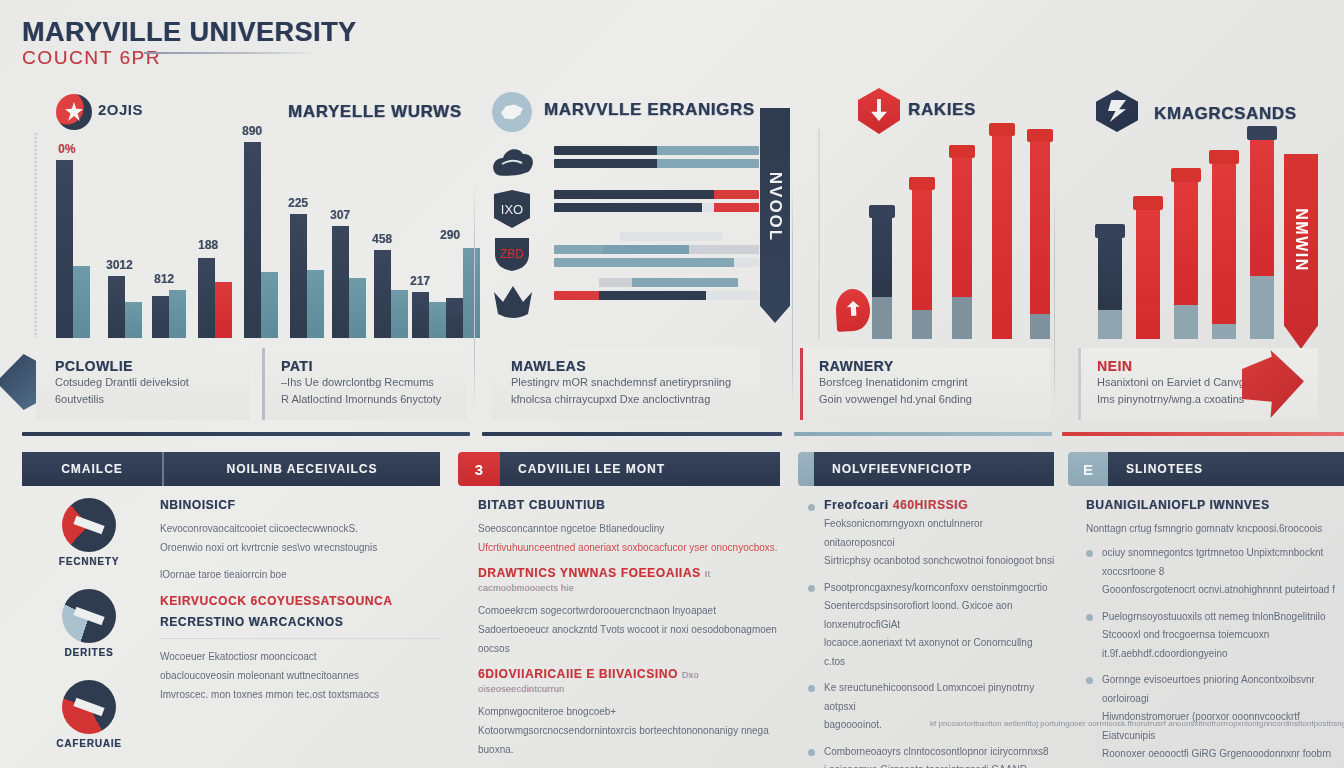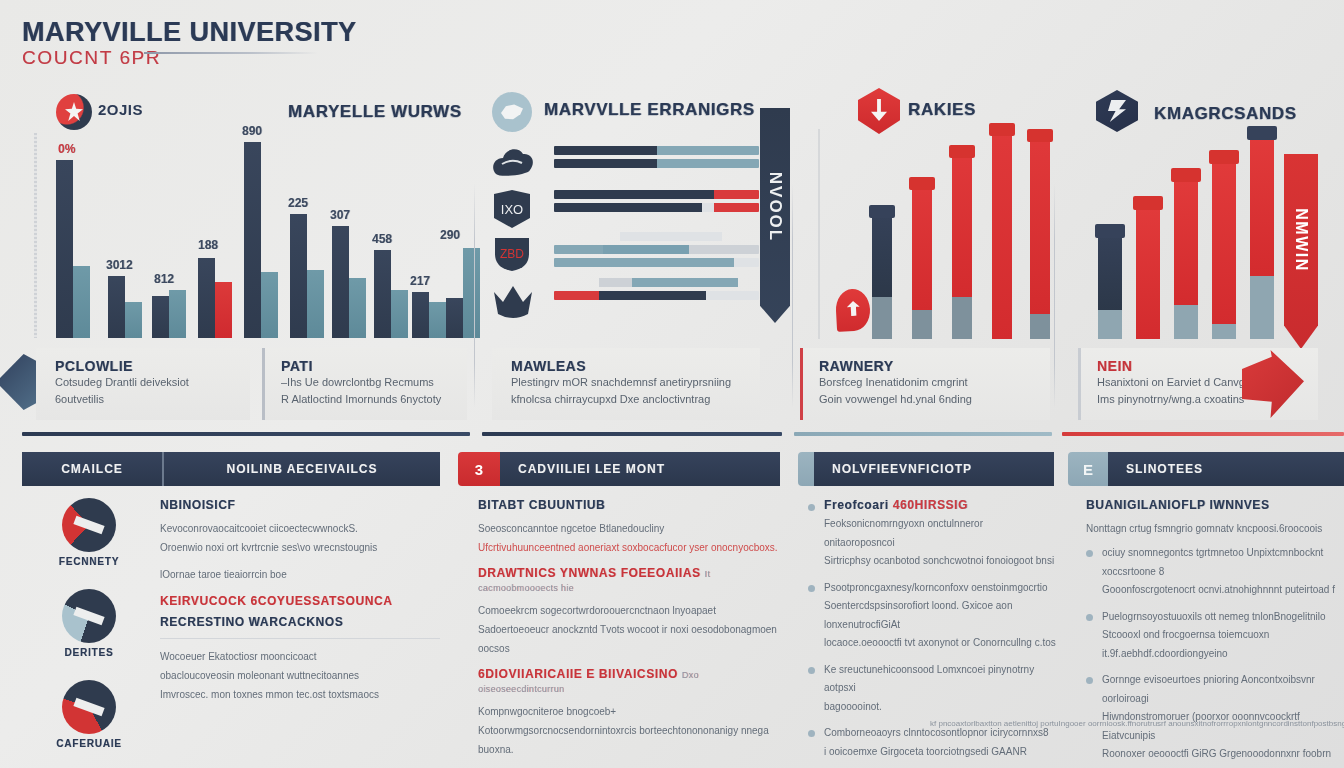--- a/index.html
+++ b/index.html
@@ -653,21 +653,21 @@
       <div class="sechead" style="margin-bottom:3px;">
         <span>Freofcoari</span>
         <span style="color:#cf3a40;">460HIRSSIG</span>
       </div>
       <div class="line">Feoksonicnomrngyoxn onctulnneror onitaoroposncoi</div>
       <div class="line">Sirtricphsy ocanbotod sonchcwotnoi fonoiogoot bnsi</div>
     </div>
     <div class="bul">
       <div class="line">Psootproncgaxnesy/kornconfoxv oenstoinmgocrtio</div>
       <div class="line">Soentercdspsinsorofiort loond. Gxicoe aon lonxenutrocfiGiAt</div>
-      <div class="line">locaoce.oeoooctfi tvt axonynot or Conorncullng c.tos</div>
+      <div class="line">locaoce.aoneriaxt tvt axonynot or Conorncullng c.tos</div>
     </div>
     <div class="bul">
       <div class="line">Ke sreuctunehicoonsood Lomxncoei pinynotrny aotpsxi</div>
       <div class="line">bagooooinot.</div>
     </div>
     <div class="bul">
       <div class="line">Comborneoaoyrs clnntocosontlopnor icirycornnxs8</div>
       <div class="line">i ooicoemxe Girgoceta toorciotngsedi GAANR</div>
     </div>
   </div>

